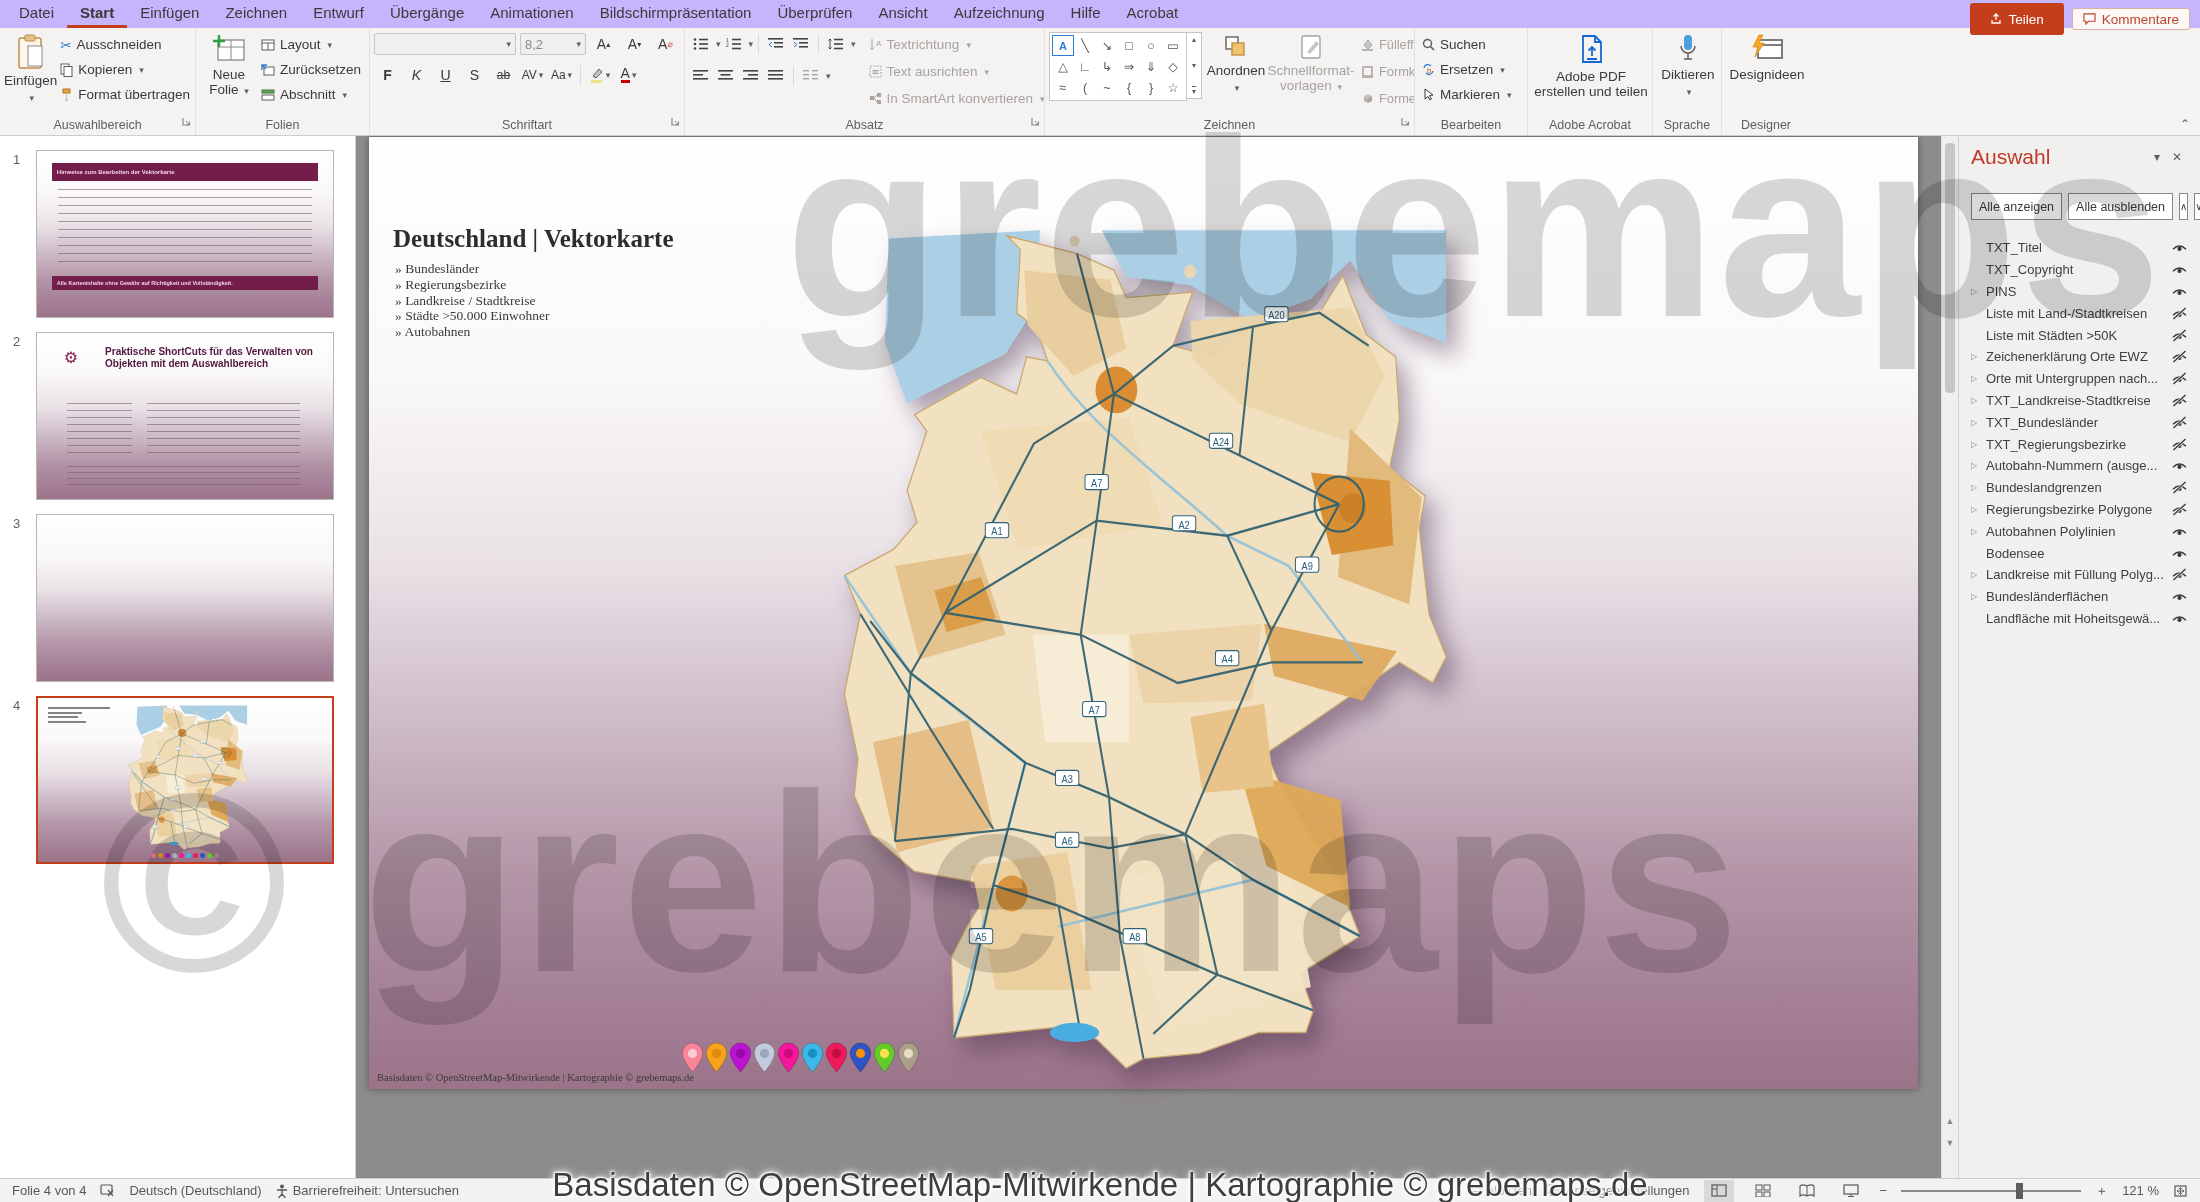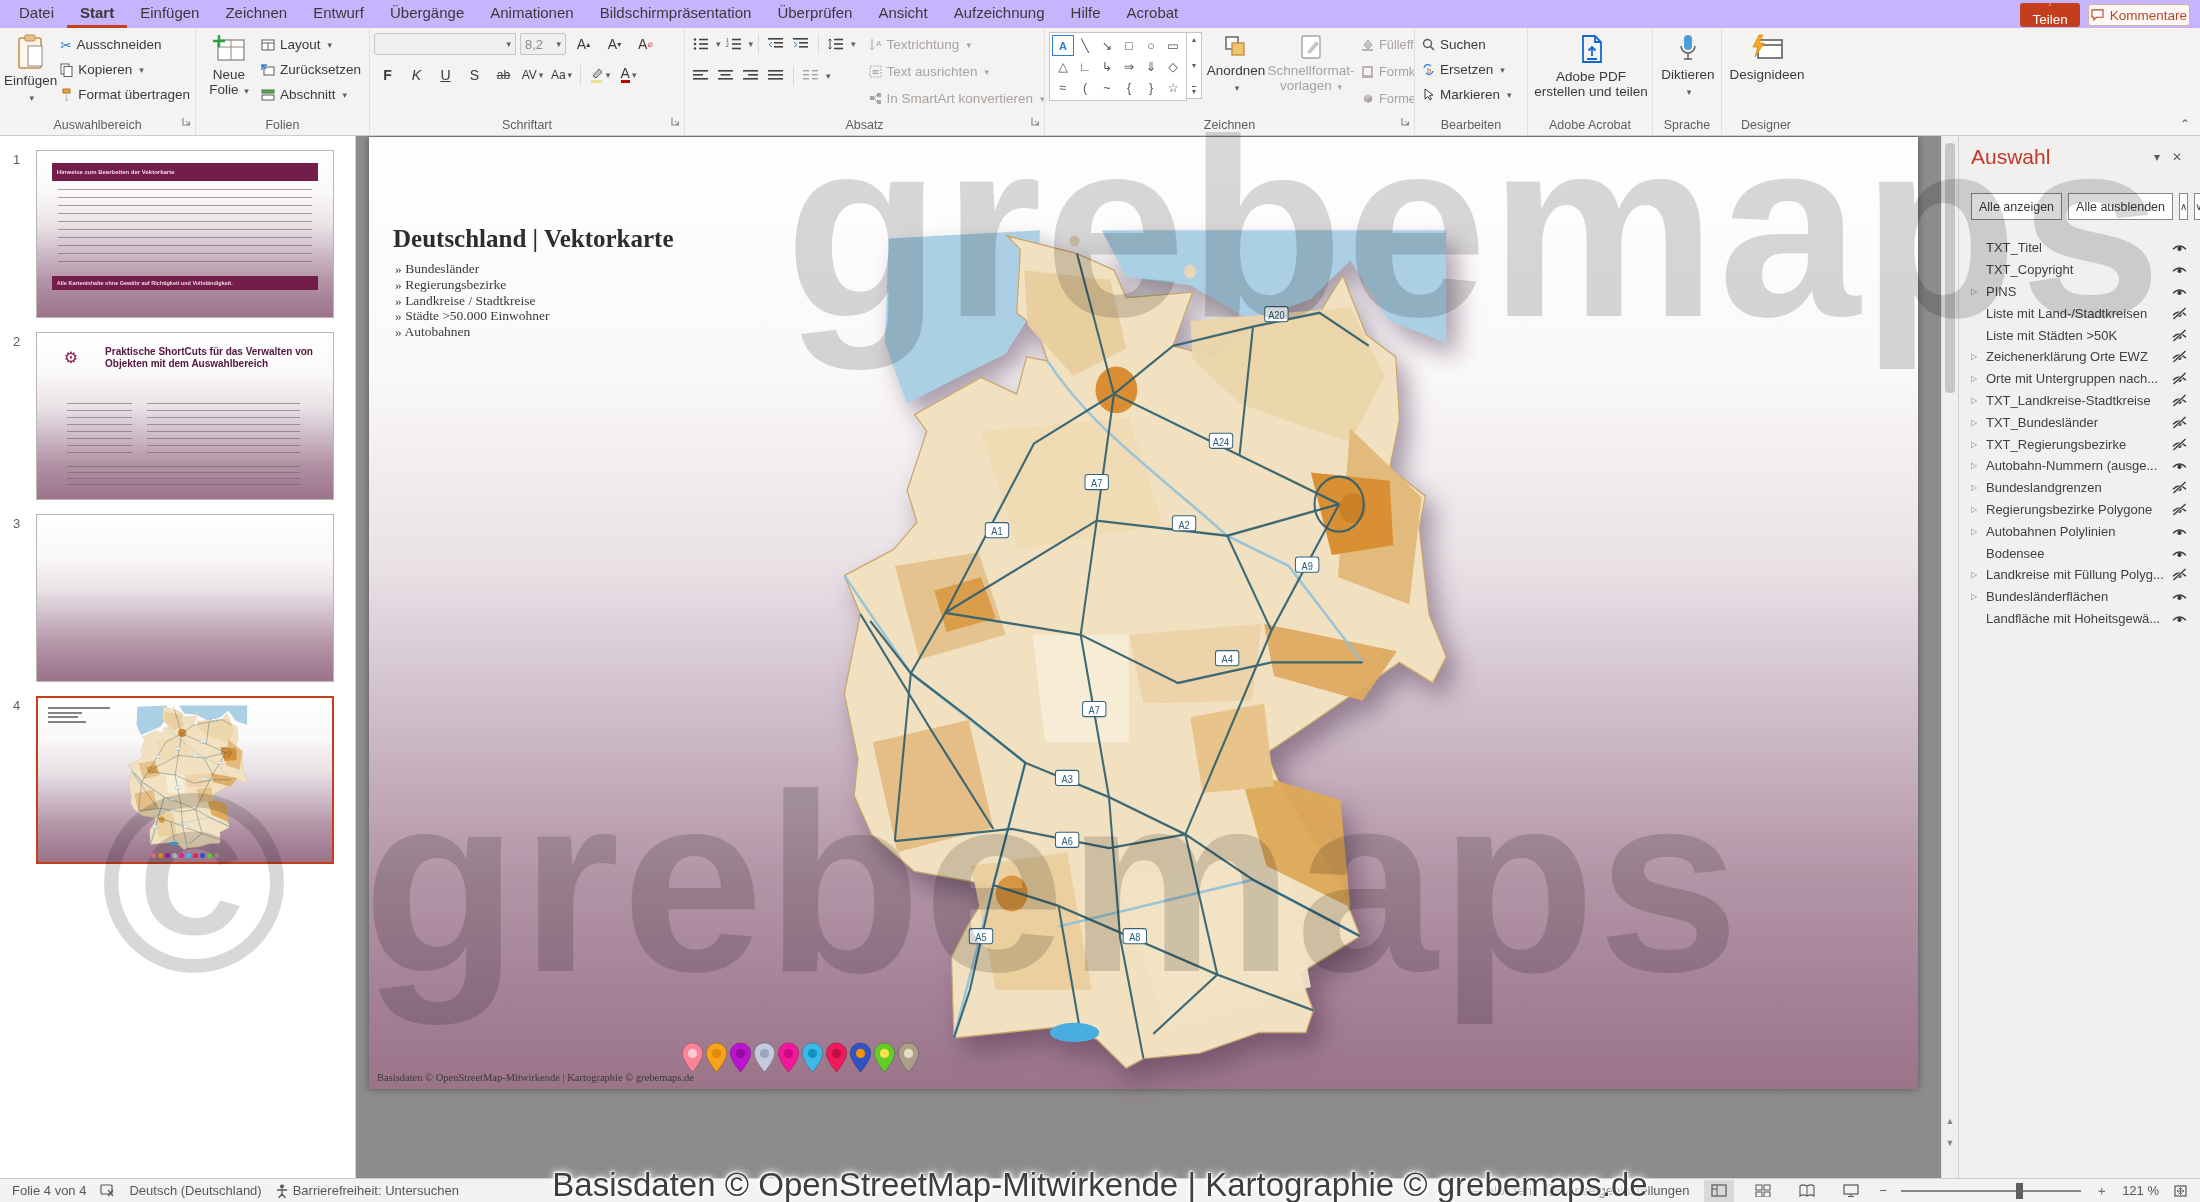--- a/index.html
+++ b/index.html
@@ -4,22 +4,22 @@
 <style>
   html,body{margin:0;padding:0;background:#6f6c6d;}
   .screen{position:relative;width:2200px;height:1202px;background:#8e8b8c;font-family:"Liberation Sans",sans-serif;overflow:hidden;}
 
   
   .tabbar{position:absolute;left:0;top:0;right:0;height:28px;background:#c4b5fd;display:flex;align-items:stretch;z-index:5;}
   .tabs{display:flex;padding-left:6px;}
   .tab{padding:0 13px;font-size:15px;line-height:26px;color:#3b3a39;box-sizing:border-box;}
   .tab.active{font-weight:700;border-bottom:3px solid #c43e1c;}
   .topbtns{position:absolute;right:10px;top:3px;display:flex;gap:8px;align-items:center;}
-  .btn-share{background:#c43e1c;color:#fff;font-size:13.5px;height:24px;padding:0 12px;border-radius:3px;display:flex;align-items:center;gap:6px;flex-direction:column;}
-  .btn-comments{border:1px solid #dcaf9f;color:#b7472a;background:#fdf8f6;font-size:13.5px;height:20px;padding:0 2px;border-radius:3px;display:flex;align-items:center;gap:6px;}
+  .btn-share{background:#c43e1c;color:#fff;font-size:13.5px;height:32px;padding:0 20px;border-radius:3px;display:flex;align-items:center;gap:6px;}
+  .btn-comments{border:1px solid #dcaf9f;color:#b7472a;background:#fdf8f6;font-size:13.5px;height:20px;padding:0 10px;border-radius:3px;display:flex;align-items:center;gap:6px;}
 
   
   .ribbon{position:absolute;left:0;top:28px;right:0;height:107px;background:#f5f3f2;border-bottom:1px solid #cfcdcb;display:flex;z-index:4;}
   .grp{position:relative;border-right:1px solid #e3e1df;padding:4px 4px 20px;box-sizing:border-box;flex:0 0 auto;overflow:hidden;}
   .grp-label{position:absolute;bottom:3px;left:0;right:0;text-align:center;font-size:12.5px;color:#605e5c;}
   .launcher{position:absolute;right:3px;bottom:4px;}
   .grp-body{display:flex;height:80px;}
   .rbig{width:58px;display:flex;flex-direction:column;align-items:center;gap:3px;font-size:13.5px;color:#3b3a39;text-align:center;padding-top:2px;line-height:15px;}
   .rsm{display:flex;align-items:center;gap:5px;height:25px;font-size:13.5px;color:#3b3a39;padding:0 3px;white-space:nowrap;}
   .vstack{display:flex;flex-direction:column;justify-content:flex-start;}
@@ -296,21 +296,21 @@
       <span class="grp-label">Folien</span>
     </div>
 
     <div class="grp" style="width:315px">
       <div style="display:flex;flex-direction:column;gap:7px;">
         <div style="display:flex;gap:4px;align-items:center;">
           <div class="combo" style="width:142px">
               <span></span>
               <span class="chev">▾</span>
             </div>
-          <div class="combo" style="width:46px">
+          <div class="combo" style="width:66px">
               <span>8,2</span>
               <span class="chev">▾</span>
             </div>
           <span class="fbtn">
               <span>A</span>
               <sup style="font-size:8px">▴</sup>
             </span>
           <span class="fbtn">
               <span>A</span>
               <sup style="font-size:8px">▾</sup>

